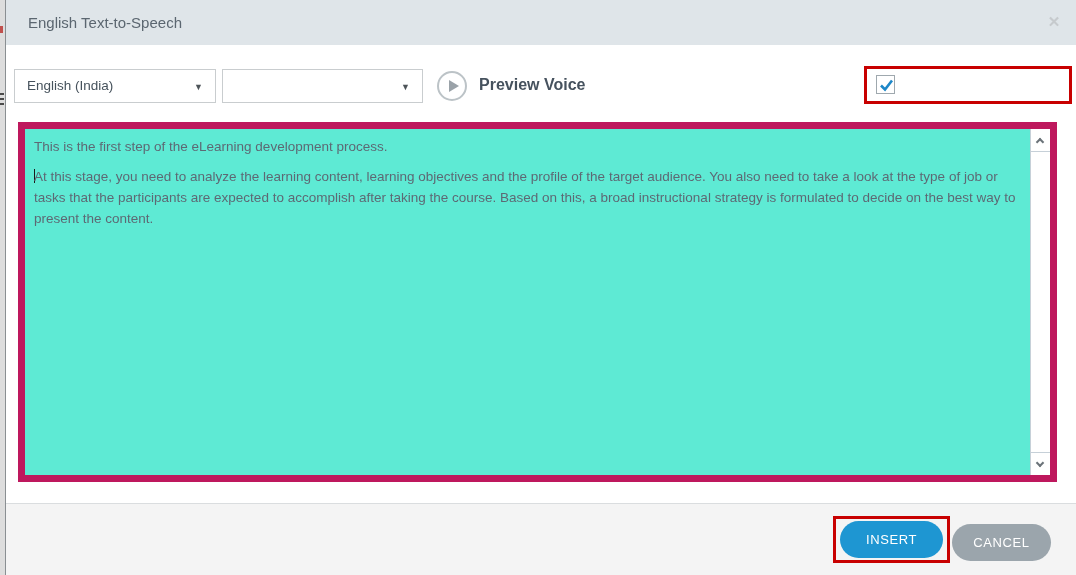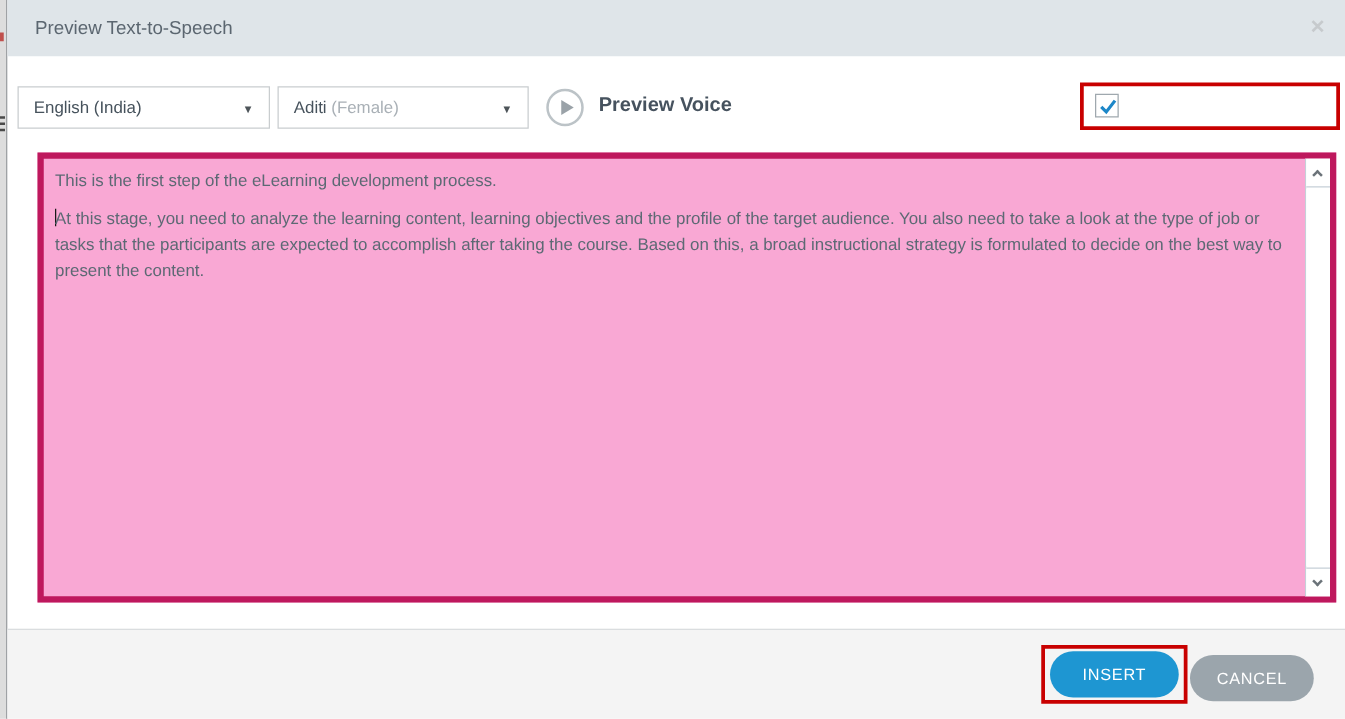--- a/index.html
+++ b/index.html
@@ -46,22 +46,22 @@
   .cc-annotation { position:absolute; left:858px; top:-3px; width:208px; height:38px;
     border:3px solid #c80000; }
   .cc-inner { position:absolute; left:0; top:0; width:100%; height:100%; }
   .checkbox { position:absolute; left:9px; top:6px; width:19px; height:19px;
     background:#fff; border:1px solid #9fa8ae; cursor:pointer; }
   .checkbox svg { position:absolute; left:1px; top:1px; }
   .cc-label { position:absolute; left:42px; top:0; line-height:32px;
     font-size:13.5px; color:#404c56; white-space:nowrap; }
 
   
-  .textbox { position:absolute; left:24px; top:122px; width:1039px; height:360px;
-    background:#f9a8d4; border:5px solid #be185d; cursor:text; }
+  .textbox { position:absolute; left:12px; top:122px; width:1039px; height:360px;
+    background:#5eead4; border:7px solid #be185d; cursor:text; }
   .textbox-content { position:absolute; left:0; top:0; right:20px; bottom:0;
     padding:7px 6px 7px 9px; font-size:13.5px; line-height:21px; color:#5d6974; overflow:hidden; }
   .para2 { margin-top:9px; }
   .caret { display:inline-block; width:1px; height:14px; background:#1a1a1a;
     vertical-align:-2px; margin-right:-1px; }
 
   
   .scrollbar { position:absolute; right:0; top:0; bottom:0; width:20px;
     background:#fff; border-left:1px solid #c6d0d8; }
   .sb-btn { position:absolute; left:0; width:100%; height:23px; background:#fff; cursor:pointer; }
@@ -90,33 +90,32 @@
 <div class="bg-strip">
   <div class="tick-red"></div>
   <div class="tick-dark1"></div>
   <div class="tick-dark2"></div>
   <div class="tick-dark3"></div>
 </div>
 
 <div class="dialog">
 
   <div class="titlebar">
-    <div class="title">Preview Text-to-Speech</div>
+    <div class="title">English Text-to-Speech</div>
     <div class="close">✕</div>
   </div>
 
   <div class="controls">
 
     <div class="select select-language">
       <span class="sel-text">English (India)</span>
       <span class="arrow">▼</span>
     </div>
 
     <div class="select select-voice">
-      <span class="sel-text"><span>Aditi</span><span class="muted"> (Female)</span></span>
       <span class="arrow">▼</span>
     </div>
 
     <div class="preview">
       <span class="play-circle">
           <span class="play-tri"></span>
         </span>
       <span class="preview-label">Preview Voice</span>
     </div>
 

